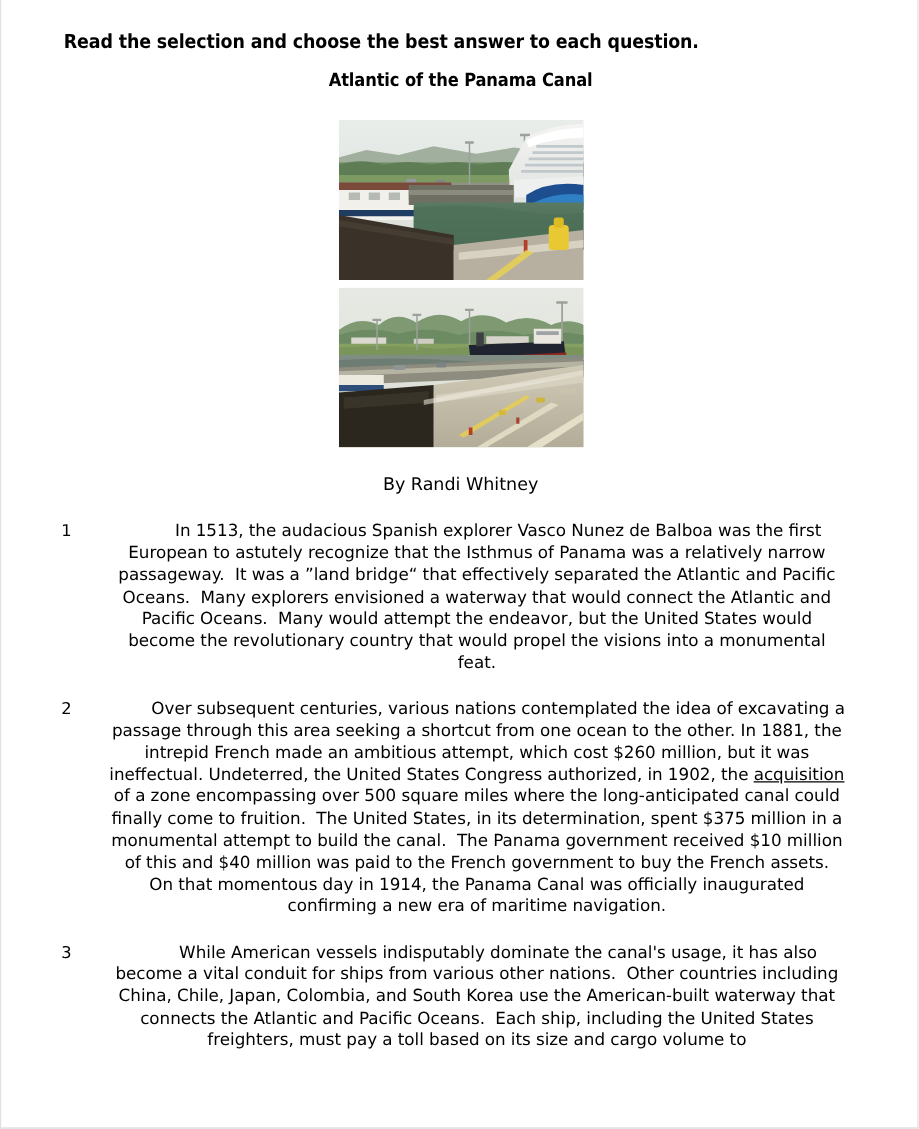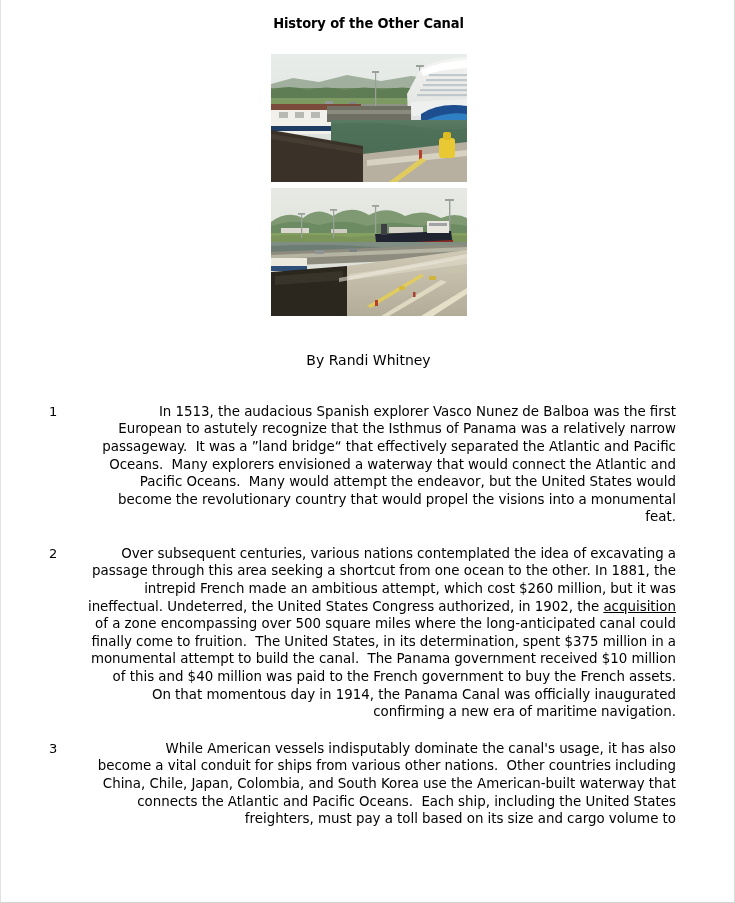--- a/index.html
+++ b/index.html
@@ -69,21 +69,21 @@
   }
   .photo + .photo { margin-top: 6px; }
   .photo svg { display: block; width: 100%; height: 100%; }
 
   
   .byline {
     text-align: center;
     font-family: "DejaVu Sans", sans-serif;
     font-size: 14px;
     color: #000000;
-    margin: 14px;
+    margin: 0;
     padding: 22px 0 0 0;
     line-height: 1.2;
   }
 
   
   .article {
     padding: 20px 0 0 0;
     margin: 0;
   }
   .para-row {
@@ -104,34 +104,35 @@
   .para-text {
     flex: 1 1 auto;
     max-width: 612px;
     padding-right: 23px;
     box-sizing: border-box;
     font-family: "DejaVu Sans", sans-serif;
     font-size: 13.4px;
     line-height: 17.6px;
     color: #000000;
     text-indent: 34px;
-    text-align: right;
+    text-align: center;
     white-space: pre-wrap;
     word-spacing: -0.1px;
   }
   .para-text u { }
 </style>
 </head>
 <body>
 
 <div class="page">
   <div class="page-inner">
 
-
-    <div class="doc-title">History of the Other Canal</div>
+    <div class="instruction-line">Read the selection and choose the best answer to each question.</div>
+
+    <div class="doc-title">Atlantic of the Panama Canal</div>
 
     <div class="figure-stack">
 
       <div class="photo">
         <svg viewBox="0 0 196 128" preserveAspectRatio="none" aria-hidden="true">
           <defs>
             <linearGradient id="f1sky" x1="0" y1="0" x2="0" y2="1">
               <stop offset="0" stop-color="#e9edea"></stop>
               <stop offset="1" stop-color="#d6ddd4"></stop>
             </linearGradient>

